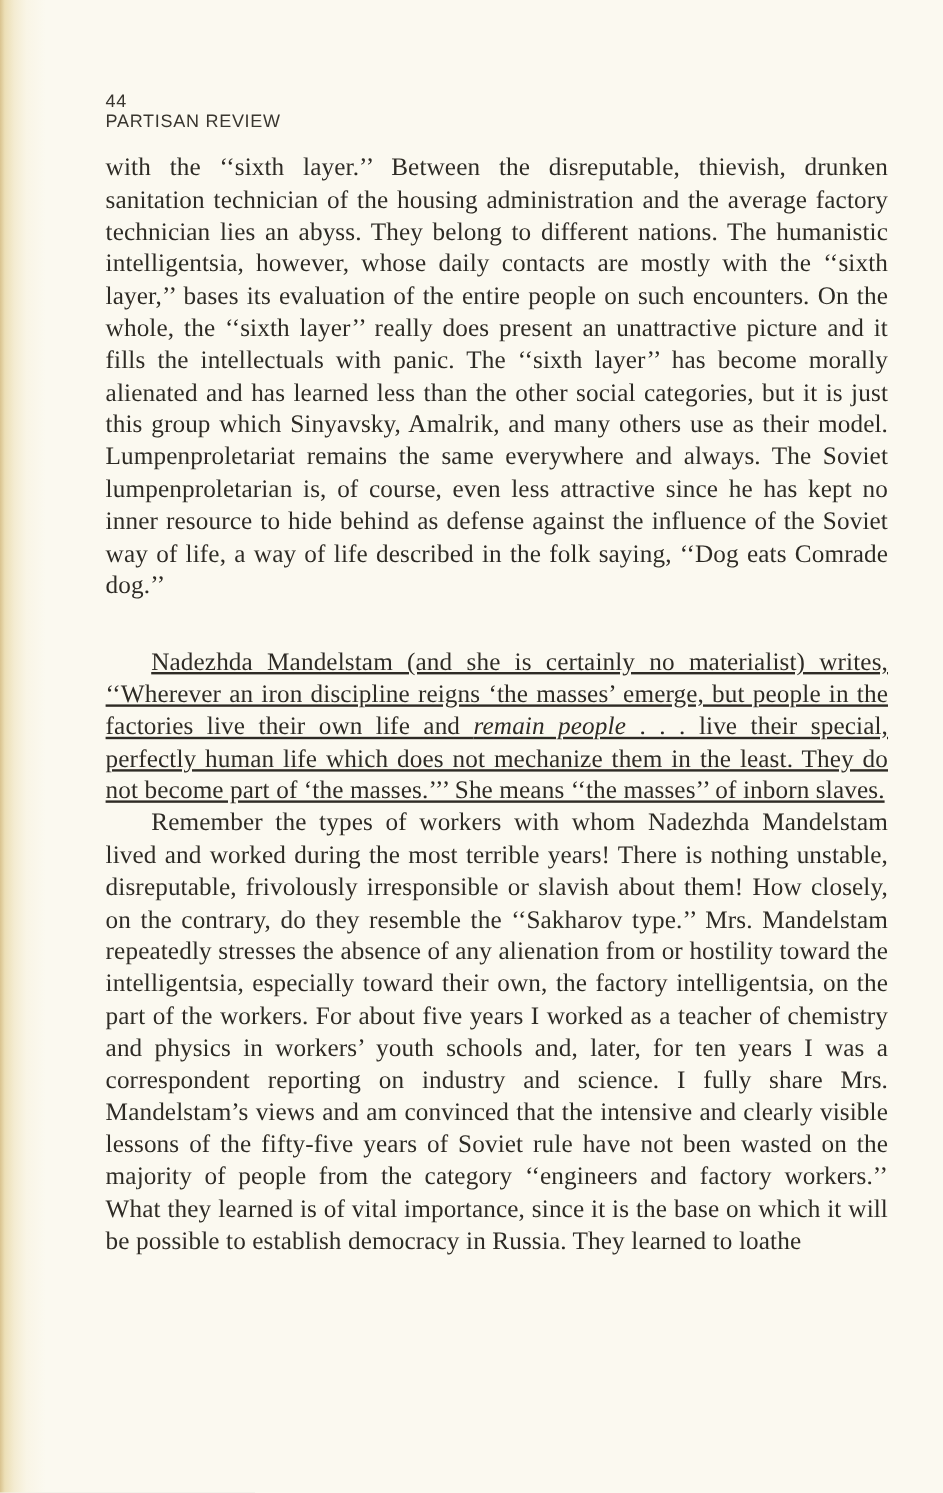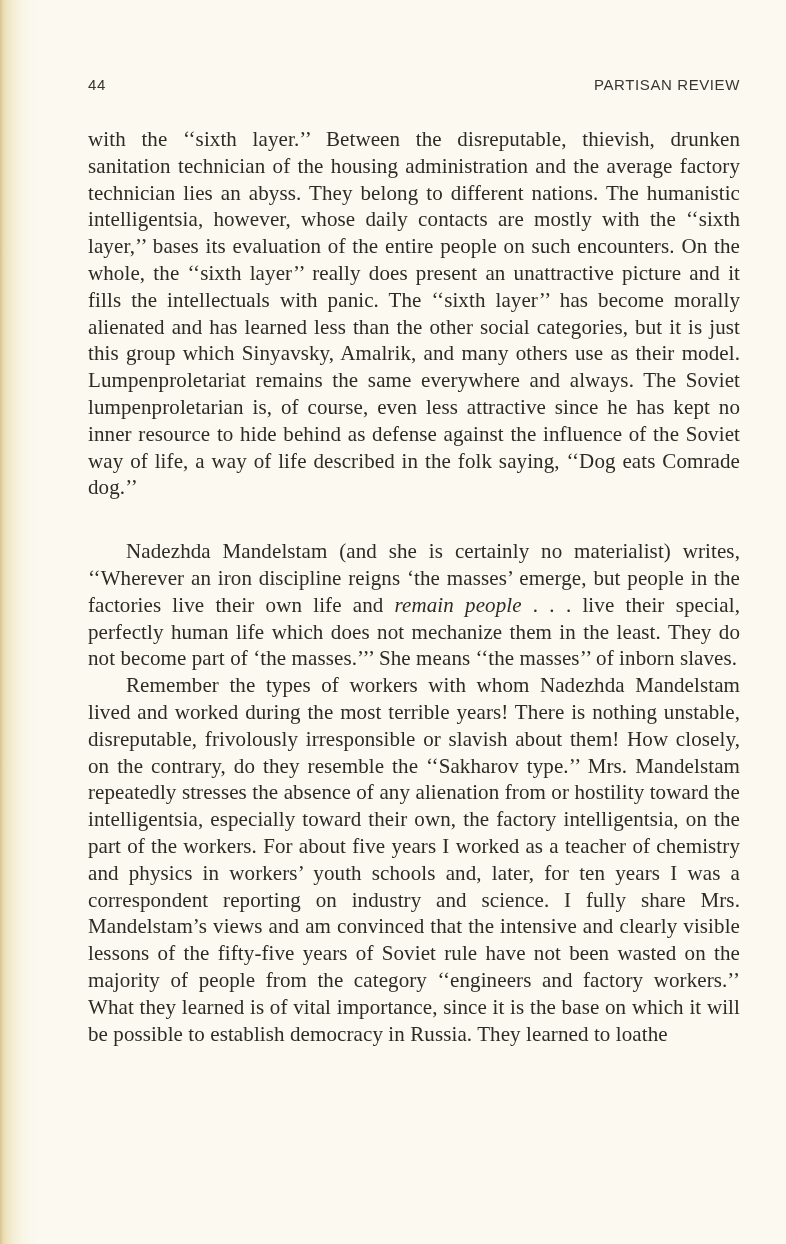--- a/index.html
+++ b/index.html
@@ -34,39 +34,41 @@
     top: 76px;
     left: 88px;
     right: 46px;
     display: flex;
     justify-content: space-between;
     align-items: baseline;
     font-family: "Liberation Sans", "DejaVu Sans", sans-serif;
     font-size: 15px;
     letter-spacing: 0.6px;
     color: #39362f;
+    flex-direction: column;
   }
   .body-text {
     position: absolute;
     top: 126px;
     left: 88px;
     width: 652px;
     font-size: 21px;
     line-height: 26.8px;
     text-align: justify;
     letter-spacing: 0.1px;
   }
   .body-text p {
     margin: 0;
   }
   .body-text p.indent {
     text-indent: 38px;
   }
   .body-text p.section-break {
     margin-top: 37px;
+    text-decoration: underline;
   }
   .body-text em {
     font-style: italic;
   }
 </style>
 </head>
 <body>
 
 <div class="page">
   <div class="gutter"></div>

